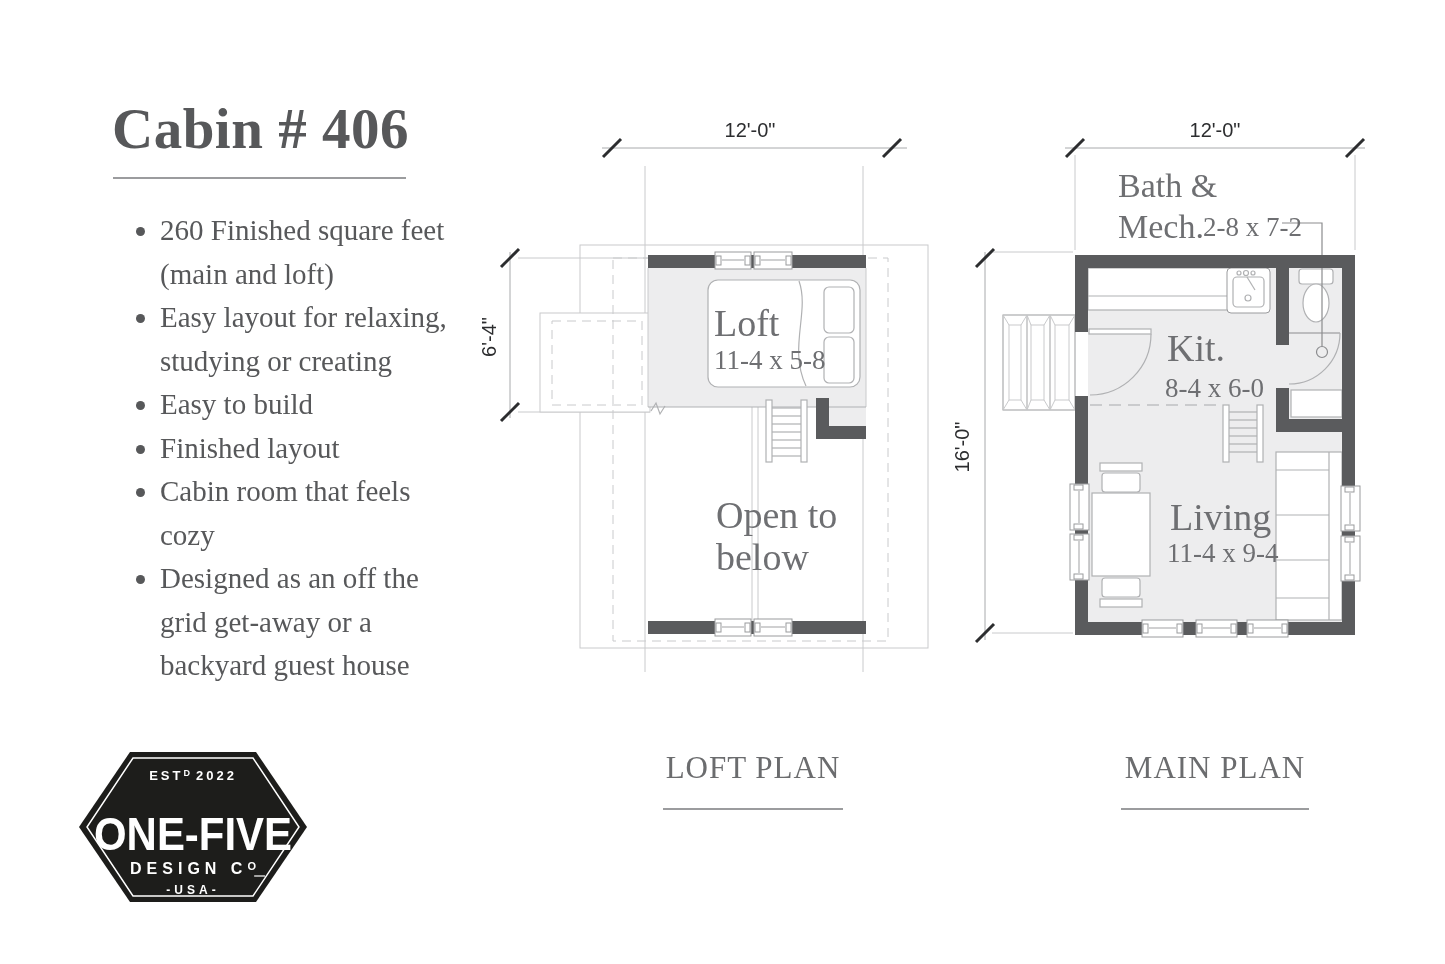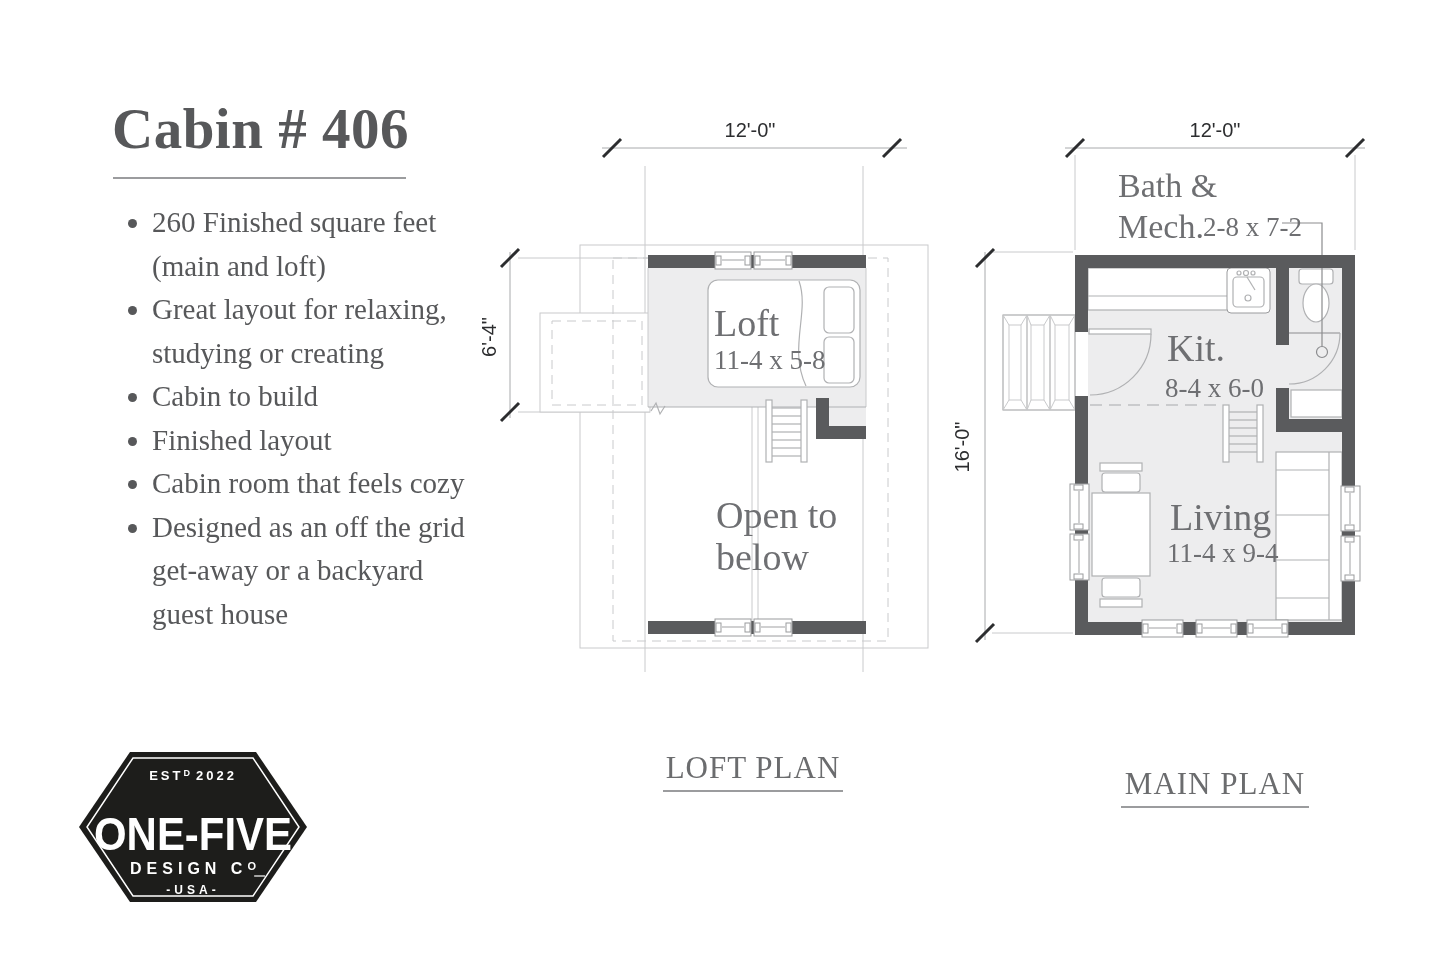--- a/index.html
+++ b/index.html
@@ -4,27 +4,27 @@
 <style>
   html,body{margin:0;padding:0;background:#fff;}
   .sheet{position:relative;width:1445px;height:964px;background:#fff;overflow:hidden;
          font-family:"Liberation Serif",serif;text-decoration:underline;}
   
   .cabin-title{position:absolute;left:112px;top:96px;font-size:57px;font-weight:bold;
                color:#57585a;letter-spacing:0.5px;}
   .title-rule{position:absolute;left:113px;top:177px;width:293px;height:0;
               border-top:2px solid #9b9c9e;}
   .features{position:absolute;left:114px;top:197px;width:356px;}
-  .features ul{margin:4px;padding:0 0 0 34px;list-style:disc;}
+  .features ul{margin:12px;padding:0 0 0 34px;list-style:disc;}
   .features li{font-size:29px;line-height:1.5;color:#57585a;}
   
   .plan-caption{position:absolute;font-size:31px;color:#6b6c6e;letter-spacing:1px;
-                text-align:center;border-bottom:2px solid #9b9c9e;padding-bottom:4px;}
+                text-align:center;border-bottom:2px solid #9b9c9e;padding-bottom:22px;}
   .plan-caption.loft{left:663px;top:750px;width:180px;}
-  .plan-caption.main{left:1121px;top:750px;width:188px;margin-top:16px;}
+  .plan-caption.main{left:1121px;top:750px;width:188px;}
   
   svg{position:absolute;}
   .plansvg{left:480px;top:100px;}
   .lineL{stroke:#c9cacc;stroke-width:1;fill:none;}
   .lineM{stroke:#b0b1b3;stroke-width:1.2;fill:none;}
   .lineD{stroke:#8b8c8e;stroke-width:1.2;fill:none;}
   .dashL{stroke-dasharray:9 6;}
   .wall{fill:#5a5b5d;stroke:none;}
   .floor{fill:#ededee;stroke:none;}
   .whitefill{fill:#ffffff;}
@@ -43,22 +43,22 @@
 </head>
 <body>
 
 <div class="sheet">
 
   <div class="cabin-title">Cabin # 406</div>
   <div class="title-rule"></div>
   <div class="features">
     <ul>
       <li>260 Finished square feet (main and loft)</li>
-      <li>Great layout for relaxing, studying or creating</li>
-      <li>Cabin to build</li>
+      <li>Easy layout for relaxing, studying or creating</li>
+      <li>Easy to build</li>
       <li>Finished layout</li>
       <li>Cabin room that feels cozy</li>
       <li>Designed as an off the grid get-away or a backyard guest house</li>
     </ul>
   </div>
 
   <svg class="plansvg" width="920" height="610" viewBox="480 100 920 610">
 
     <g>
 

